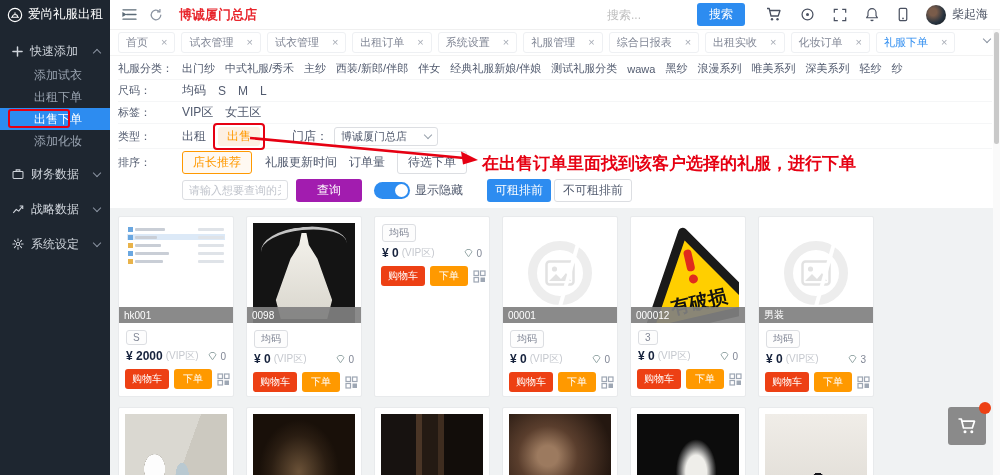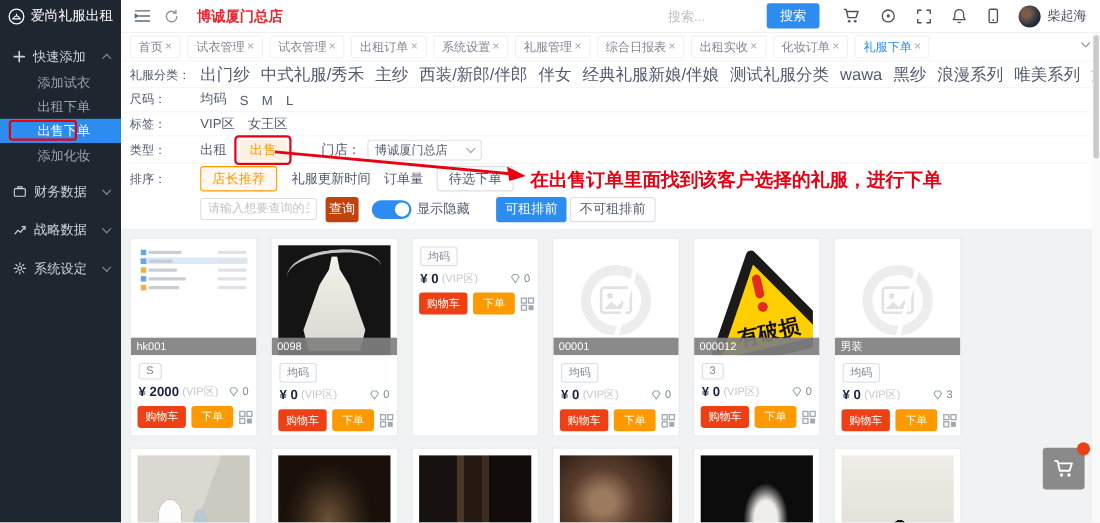--- a/index.html
+++ b/index.html
@@ -28,41 +28,41 @@
 .schild.active{background:#2d8cf0;color:#fff}
 .redbox-side{position:absolute;left:8px;top:1px;width:62px;height:19px;border:2px solid #e60012;border-radius:3px;pointer-events:none}
 .sgroup{margin-top:9px}
 .chev{width:6px;height:6px;border-right:1.5px solid #8a93a0;border-bottom:1.5px solid #8a93a0;transform:rotate(45deg);margin-top:-3px;flex:0 0 6px}
 .chev.up{transform:rotate(-135deg);margin-top:3px}
 .chev.dark{border-color:#98a1ac}
 
 
 .main{position:absolute;left:110px;top:30px;width:890px;height:445px;background:#f0f2f3}
 .tabbar{height:26px;background:#fff;display:flex;align-items:center;padding-left:8px;gap:6px;position:relative;border-bottom:1px solid #f3f3f3}
-.tab{display:flex;align-items:center;gap:2px;border:1px solid #eef0f3;border-radius:3px;background:#fff;padding:2px 7px;font-size:11px;color:#808695;cursor:pointer;white-space:nowrap}
+.tab{display:flex;align-items:center;gap:13px;border:1px solid #eef0f3;border-radius:3px;background:#fff;padding:2px 7px;font-size:11px;color:#808695;cursor:pointer;white-space:nowrap}
 .tab.active{color:#2d8cf0}
 .tclose{color:#a6abb5;font-size:11px;line-height:1}
 .tabmore{position:absolute;right:10px;top:9px;cursor:pointer}
 
 .filters{background:#fff;padding:2px 8px 4px;position:relative;font-size:12px}
 .frow{display:flex;align-items:center;border-bottom:1px solid #f5f6f7}
 .r1{height:22px}.r2{height:22px}.r3{height:22px}.r4{height:25px}
 .r5{height:27px;border-bottom:none}.r6{height:28px;border-bottom:none}
 .flabel{width:64px;flex:0 0 64px;color:#515a6e;font-size:11px}
 .opt{margin-right:12px;color:#515a6e;cursor:pointer;white-space:nowrap}
-.r1 .opt{font-size:15px;margin-right:10px}
+.r1 .opt{font-size:11px;margin-right:10px}
 .chip-sel{position:relative;background:#fdf0e2;color:#ff9900;padding:1px 9px;border-radius:3px;margin-right:28px;cursor:pointer;white-space:nowrap}
 .redbox-chip{position:absolute;left:-5px;top:-4px;right:-5px;bottom:-4px;border:2px solid #e60012;border-radius:4px;pointer-events:none}
 .storelbl{margin:0 0 0 4px;white-space:nowrap}
 .select{display:flex;align-items:center;justify-content:space-between;width:104px;height:19px;border:1px solid #dcdee2;border-radius:3px;padding:0 6px;color:#515a6e;margin-left:6px;cursor:pointer;font-size:11px;white-space:nowrap}
 .sortchip-active{border:1px solid #ff9900;color:#ff9900;background:#fff9f2;border-radius:3px;padding:2px 10px;margin-right:13px;cursor:pointer;white-space:nowrap}
 .sortchip{border:1px solid #dcdee2;color:#515a6e;background:#fff;border-radius:3px;padding:2px 10px;margin-right:13px;cursor:pointer;white-space:nowrap}
 .kwinput{width:106px;height:20px;border:1px solid #dcdee2;border-radius:3px;padding:0 6px;font-size:11px;color:#666;outline:none;margin-right:8px}
 .kwinput::placeholder{color:#c0c4cc}
-.qbtn{background:#c2410c;color:#fff;border:none;border-radius:3px;padding:3px 3px;font-size:12px;margin-right:12px;cursor:pointer}
+.qbtn{background:#a21caf;color:#fff;border:none;border-radius:3px;padding:3px 21px;font-size:12px;margin-right:12px;cursor:pointer}
 .switch{width:36px;height:17px;border-radius:9px;background:#2d8cf0;position:relative;cursor:pointer;margin-right:5px;flex:0 0 36px}
 .switch::after{content:"";position:absolute;right:2px;top:2px;width:13px;height:13px;border-radius:50%;background:#fff}
 .bluebtn{background:#2d8cf0;color:#fff;border-radius:3px;padding:3px 8px;margin-left:12px;cursor:pointer;white-space:nowrap}
 .whitebtn{background:#fff;border:1px solid #dcdee2;color:#515a6e;border-radius:3px;padding:2px 8px;margin-left:3px;cursor:pointer;white-space:nowrap}
 
 .anno-svg{position:absolute;left:0;top:0;width:890px;height:200px;pointer-events:none;z-index:4}
 .anno-text{position:absolute;left:372px;top:122px;color:#e60012;font-size:17px;font-weight:600;z-index:4;white-space:nowrap}
 
 
 .grid{padding:8px 0 0 8px;display:flex;flex-wrap:wrap;gap:10px 12px;height:267px;overflow:hidden;align-content:flex-start}

